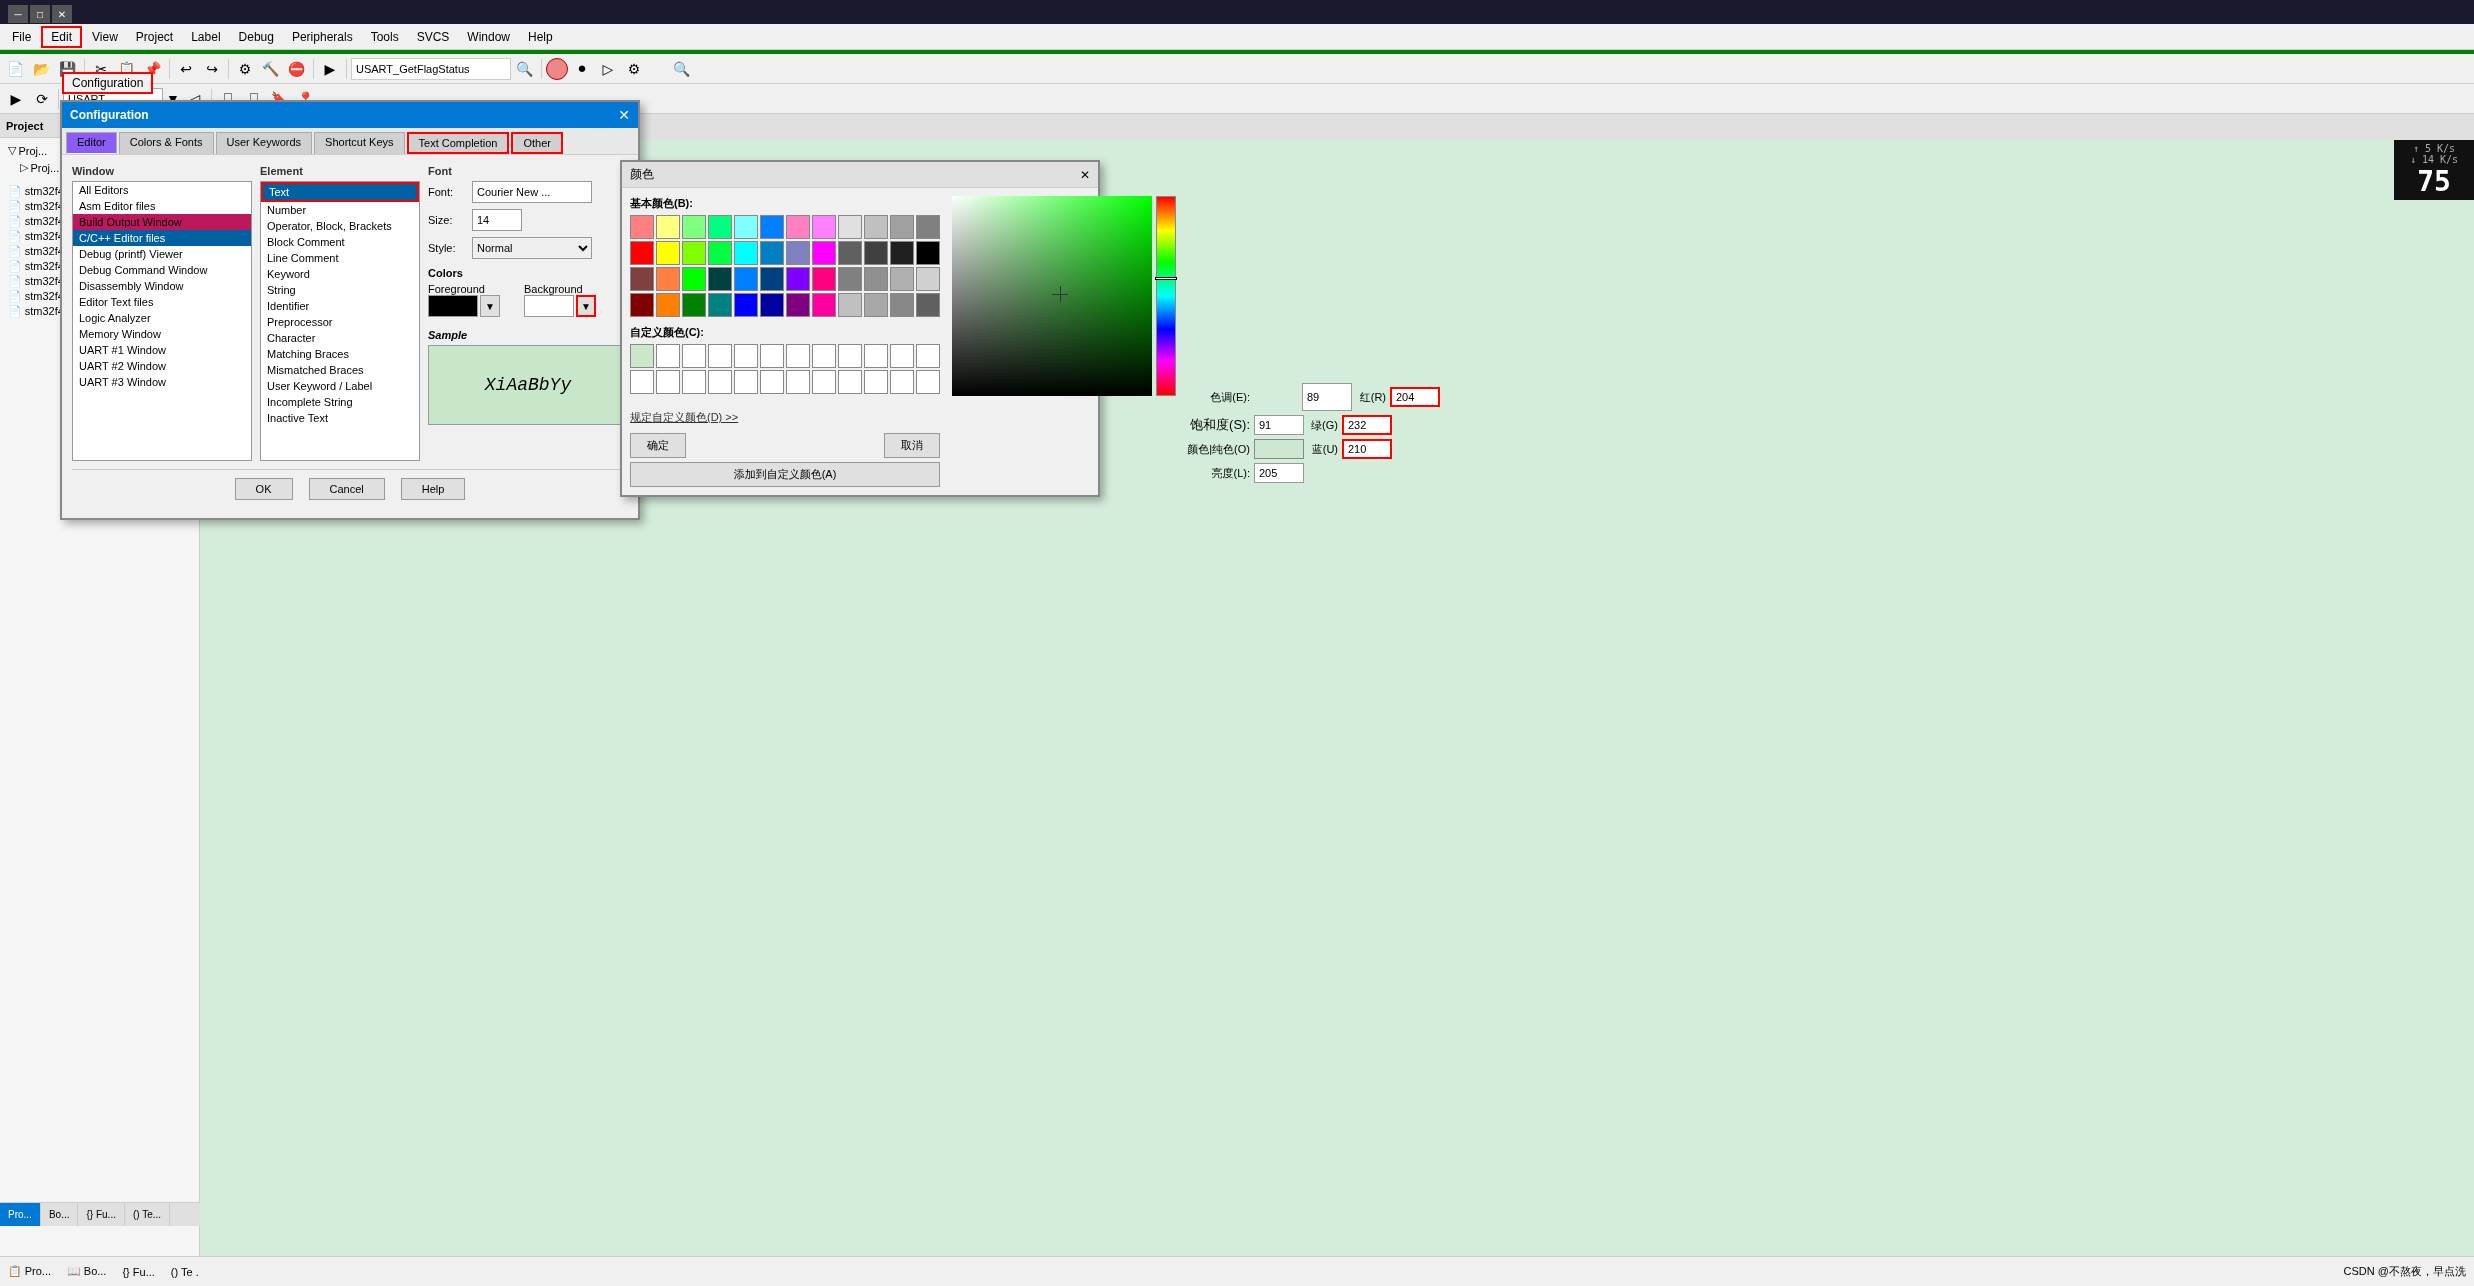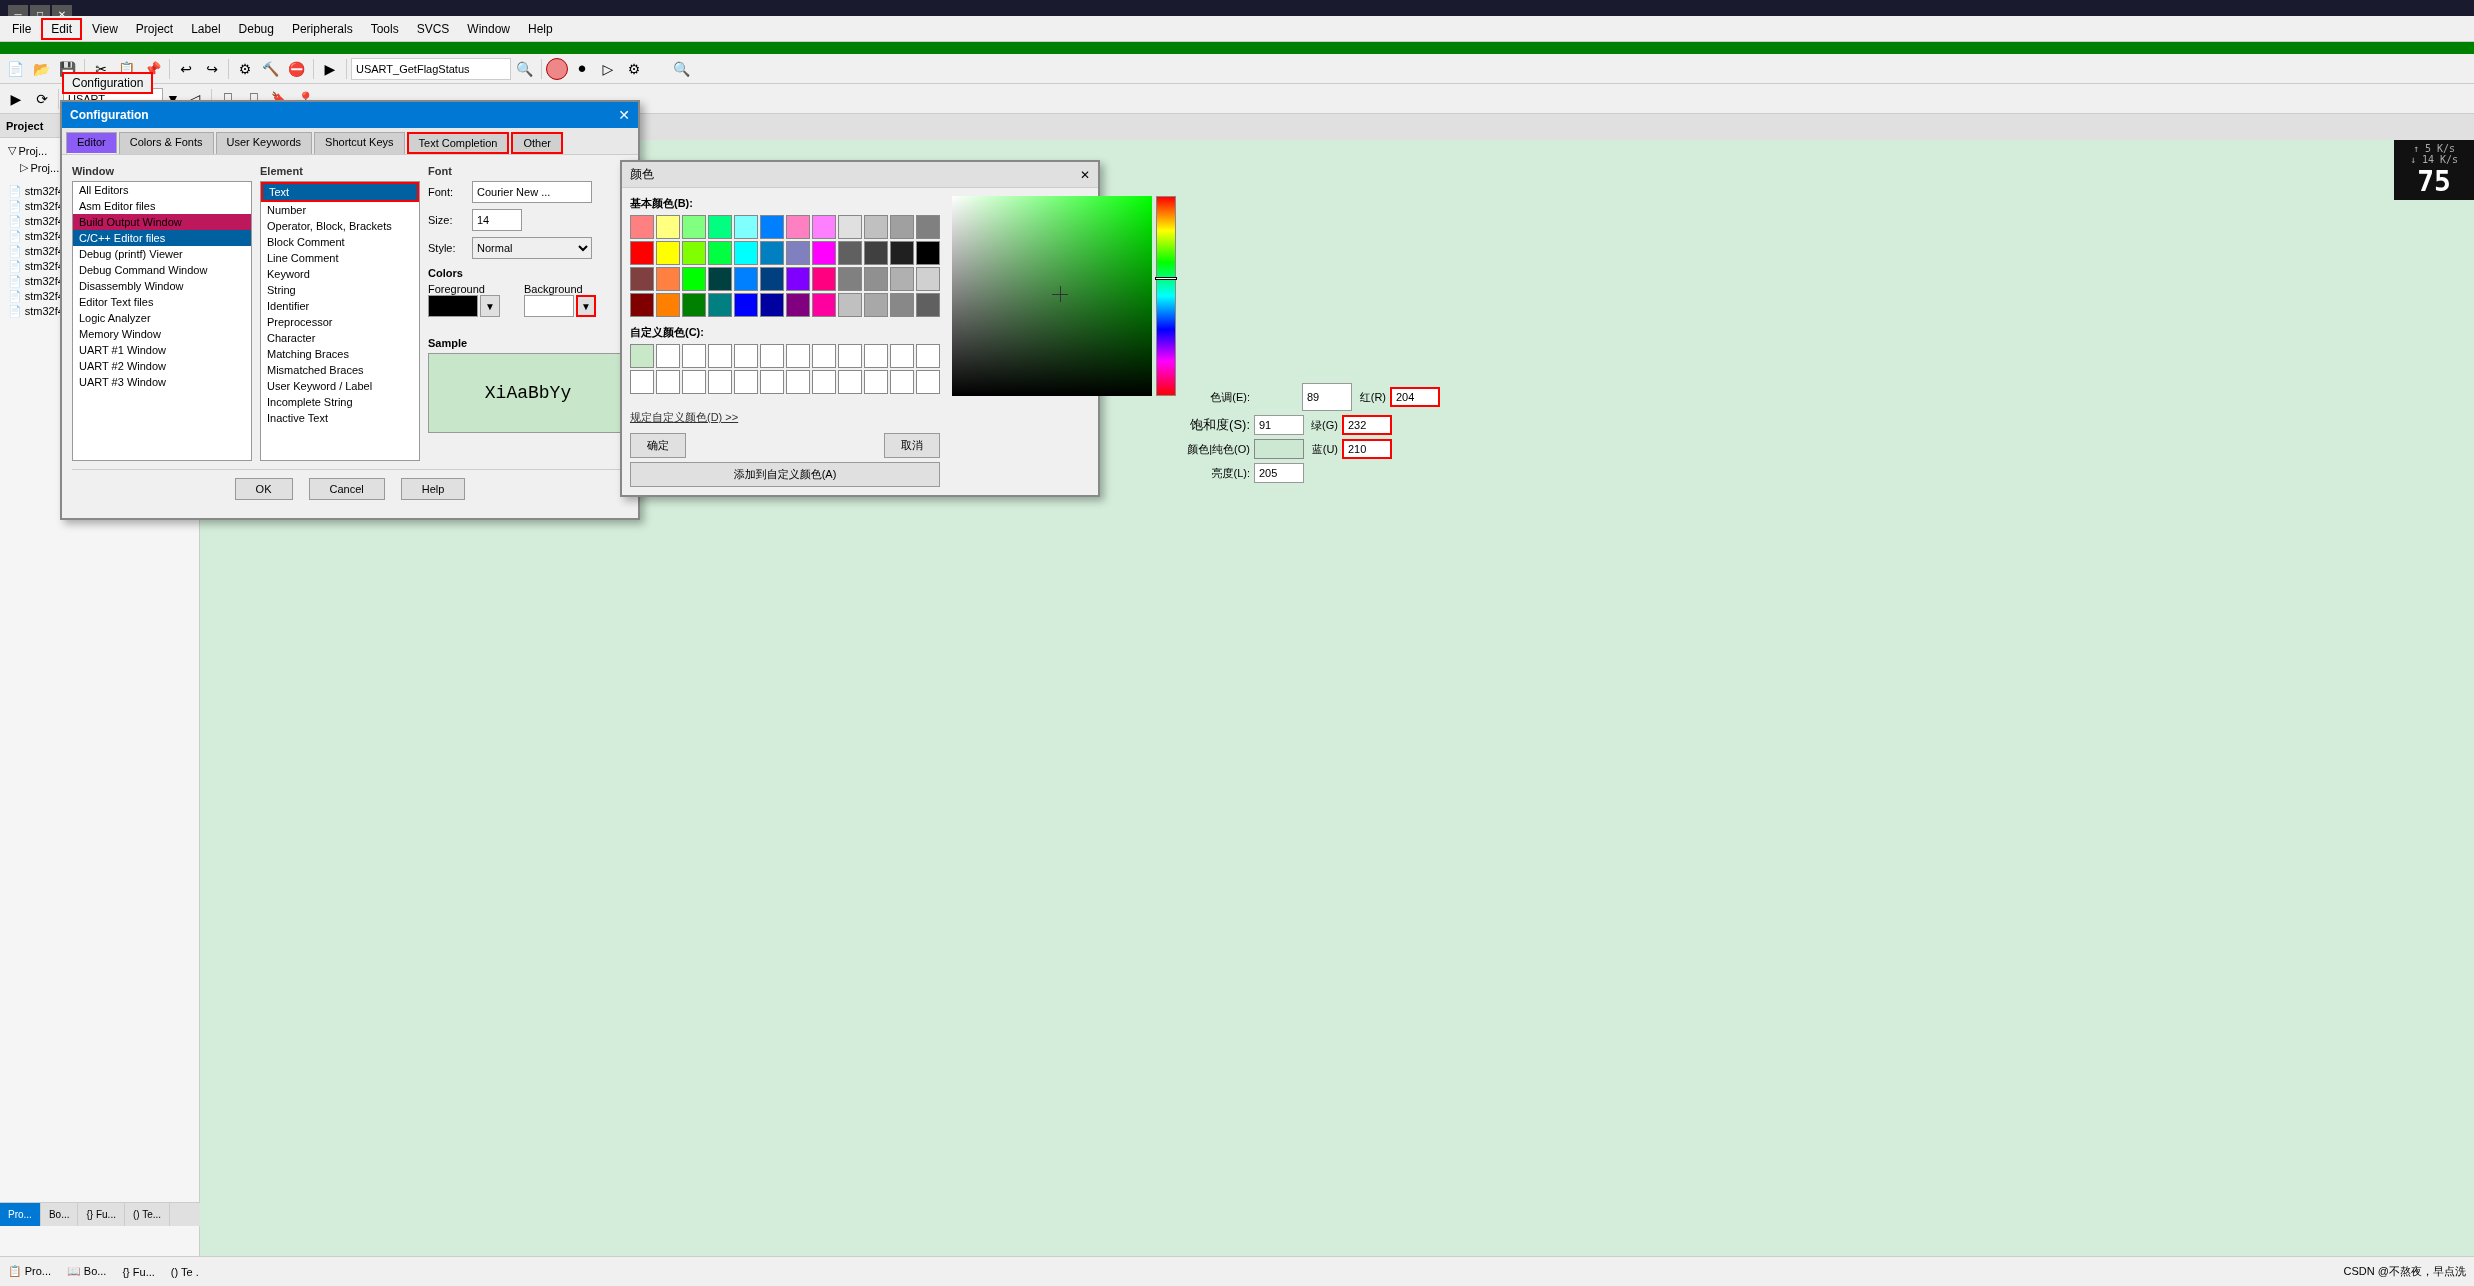--- a/index.html
+++ b/index.html
@@ -5,21 +5,21 @@
     * { box-sizing: border-box; margin: 0; padding: 0; }
     body { font-family: 'Segoe UI', Arial, sans-serif; font-size: 12px; background: #008000; overflow: hidden; width: 2474px; height: 1286px; position: relative; }
     
     
     .title-bar { background: #1a1a2e; color: #fff; height: 28px; display: flex; align-items: center; padding: 0 8px; font-size: 11px; position: absolute; top: 0; left: 0; right: 0; z-index: 100; }
     .title-bar-text { flex: 1; }
     .title-bar-controls { display: flex; gap: 2px; }
     .title-btn { width: 20px; height: 18px; background: #555; border: none; color: #fff; font-size: 10px; cursor: pointer; display: flex; align-items: center; justify-content: center; }
     
     
-    .menu-bar { background: #f0f0f0; height: 26px; display: flex; align-items: center; padding: 0 4px; position: absolute; top: 16px; left: 0; right: 0; z-index: 100; border-bottom: 1px solid #ccc; gap: 2px; }
+    .menu-bar { background: #f0f0f0; height: 26px; display: flex; align-items: center; padding: 0 4px; position: absolute; top: 24px; left: 0; right: 0; z-index: 100; border-bottom: 1px solid #ccc; gap: 2px; }
     .menu-item { padding: 2px 8px; cursor: pointer; font-size: 12px; height: 22px; display: flex; align-items: center; }
     .menu-item.highlighted { border: 1px solid red; }
     
     
     .toolbar { background: #f0f0f0; height: 30px; display: flex; align-items: center; padding: 0 4px; position: absolute; top: 54px; left: 0; right: 0; z-index: 100; border-bottom: 1px solid #ccc; gap: 2px; }
     .toolbar-btn { width: 24px; height: 24px; background: #f0f0f0; border: 1px solid transparent; cursor: pointer; display: flex; align-items: center; justify-content: center; font-size: 14px; }
     .toolbar-sep { width: 1px; height: 20px; background: #ccc; margin: 0 2px; }
     .toolbar-input { width: 120px; height: 22px; border: 1px solid #ccc; padding: 0 4px; font-size: 11px; }
     
     
@@ -80,21 +80,21 @@
     
     
     .colors-section { margin-top: 8px; }
     .colors-header { font-size: 11px; font-weight: bold; margin-bottom: 4px; }
     .colors-row { display: flex; align-items: center; gap: 8px; }
     .color-box-container { display: flex; align-items: center; gap: 2px; }
     .color-box { width: 50px; height: 22px; border: 1px solid #999; }
     .color-dropdown { width: 20px; height: 22px; border: 1px solid #999; background: #e0e0e0; cursor: pointer; display: flex; align-items: center; justify-content: center; font-size: 10px; }
     
     
-    .sample-section { margin-top: 20px; }
+    .sample-section { margin-top: 12px; font-style: italic; }
     .sample-header { font-size: 11px; font-weight: bold; margin-bottom: 4px; }
     .sample-box { border: 1px solid #999; background: #c8e6c9; height: 80px; display: flex; align-items: center; justify-content: center; font-family: 'Courier New', monospace; font-size: 18px; color: #000; }
     
     
     .dialog-buttons { display: flex; justify-content: center; gap: 16px; padding: 8px; border-top: 1px solid #ccc; margin-top: 8px; }
     .dialog-btn { padding: 4px 20px; border: 1px solid #999; background: #e0e0e0; cursor: pointer; font-size: 11px; }
     
     
     .color-dialog { position: absolute; top: 160px; left: 620px; width: 480px; background: #f0f0f0; border: 2px solid #888; box-shadow: 4px 4px 8px rgba(0,0,0,0.3); z-index: 300; }
     .color-dialog-title { background: #e0e0e0; padding: 4px 8px; display: flex; align-items: center; justify-content: space-between; font-size: 12px; border-bottom: 1px solid #ccc; }

